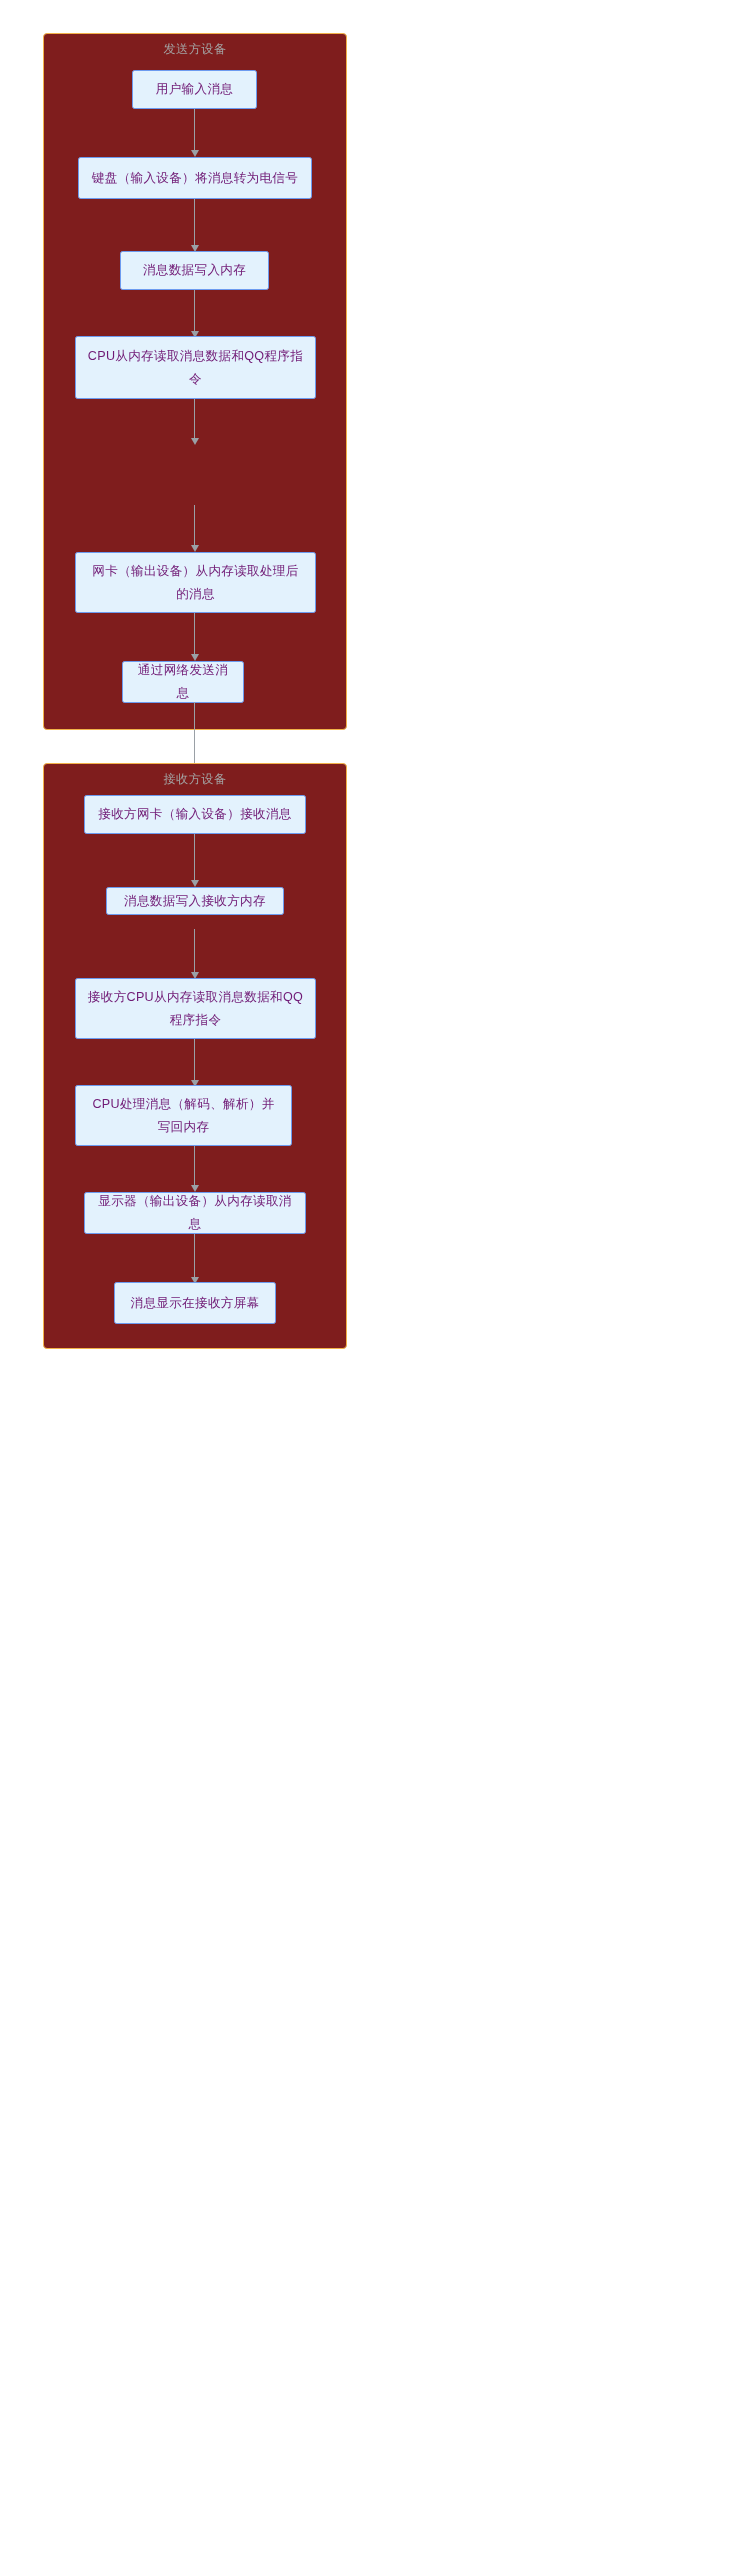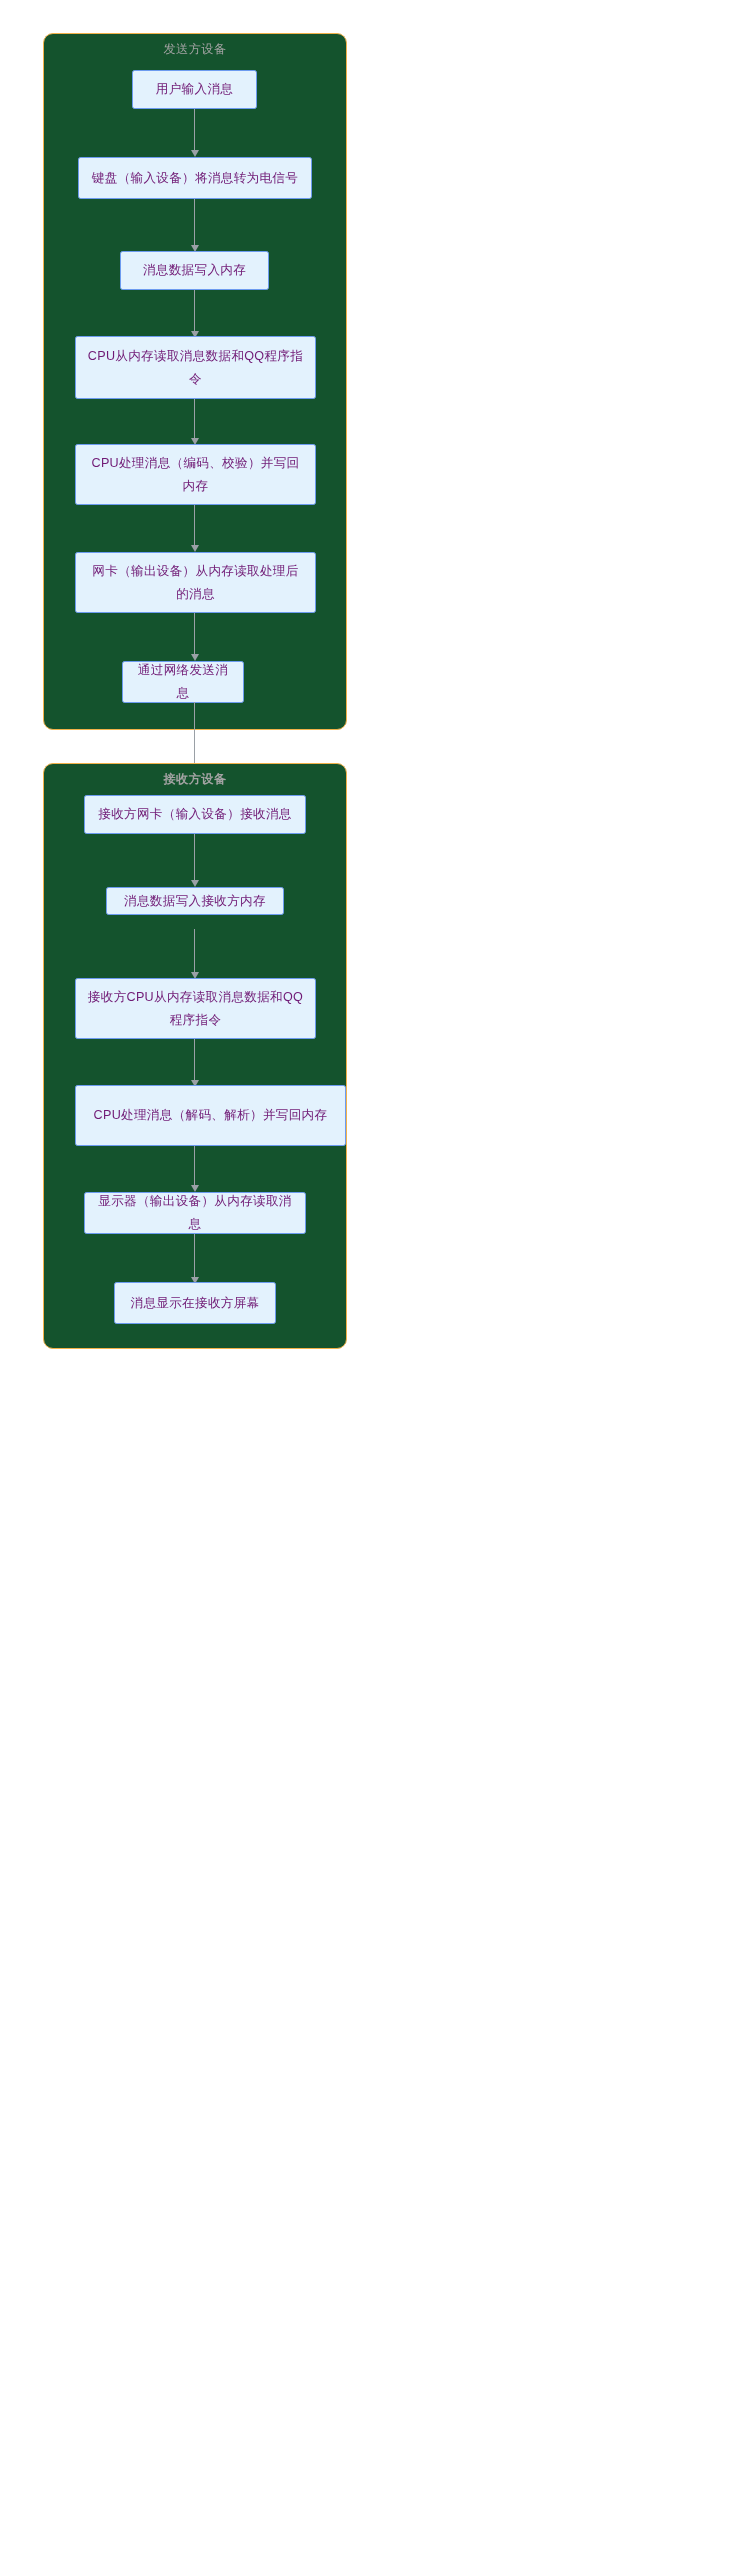--- a/index.html
+++ b/index.html
@@ -17,23 +17,23 @@
 
   .canvas {
     position: relative;
     width: 738px;
     height: 2576px;
   }
 
   
   .subgraph {
     position: absolute;
-    background: #14532d;
+    background: #7f1d1d;
     border: 1.1px solid #f2b24a;
-    border-radius: 10px;
+    border-radius: 4px;
     box-sizing: border-box;
   }
   .subgraph-title {
     position: absolute;
     left: 0;
     right: 0;
     text-align: center;
     color: #a3a3a3;
     font-size: 12.2px;
     line-height: 15.7px;
@@ -104,40 +104,37 @@
   </div>
   <div class="edge" style="left:194px; top:290px; height:44px;"></div>
   <div class="arrowhead" style="left:191px; top:331px;"></div>
 
   <div class="node" style="left:75px; top:336px; width:241px; height:63px;">
     <span>CPU从内存读取消息数据和QQ程序指令</span>
   </div>
   <div class="edge" style="left:194px; top:399px; height:42px;"></div>
   <div class="arrowhead" style="left:191px; top:438px;"></div>
 
-  <div class="node" style="left:75px; top:444px; width:241px; height:61px;">
-    <span>CPU处理消息（编码、校验）并写回内存</span>
-  </div>
   <div class="edge" style="left:194px; top:505px; height:42px;"></div>
   <div class="arrowhead" style="left:191px; top:545px;"></div>
 
   <div class="node" style="left:75px; top:552px; width:241px; height:61px;">
     <span>网卡（输出设备）从内存读取处理后的消息</span>
   </div>
   <div class="edge" style="left:194px; top:613px; height:44px;"></div>
   <div class="arrowhead" style="left:191px; top:654px;"></div>
 
   <div class="node" style="left:122px; top:661px; width:122px; height:42px;">
     <span>通过网络发送消息</span>
   </div>
 
   <div class="edge" style="left:194px; top:702px; height:88px;"></div>
   <div class="arrowhead" style="left:191px; top:788px;"></div>
 
-  <div class="subgraph" style="left:43px; top:763px; width:304px; height:586px;font-weight:bold;">
+  <div class="subgraph" style="left:43px; top:763px; width:304px; height:586px;">
     <div class="subgraph-title" style="top:7.8px;">接收方设备</div>
   </div>
 
   <div class="node" style="left:84px; top:795px; width:222px; height:39px;">
     <span>接收方网卡（输入设备）接收消息</span>
   </div>
   <div class="edge" style="left:194px; top:834px; height:49px;"></div>
   <div class="arrowhead" style="left:191px; top:880px;"></div>
 
   <div class="node" style="left:106px; top:887px; width:178px; height:28px;">
@@ -145,21 +142,21 @@
   </div>
   <div class="edge" style="left:194px; top:929px; height:45px;"></div>
   <div class="arrowhead" style="left:191px; top:972px;"></div>
 
   <div class="node" style="left:75px; top:978px; width:241px; height:61px;">
     <span>接收方CPU从内存读取消息数据和QQ程序指令</span>
   </div>
   <div class="edge" style="left:194px; top:1039px; height:44px;"></div>
   <div class="arrowhead" style="left:191px; top:1080px;"></div>
 
-  <div class="node" style="left:75px; top:1085px; width:271px; height:61px;">
+  <div class="node" style="left:75px; top:1085px; width:217px; height:61px;">
     <span>CPU处理消息（解码、解析）并写回内存</span>
   </div>
   <div class="edge" style="left:194px; top:1146px; height:42px;"></div>
   <div class="arrowhead" style="left:191px; top:1185px;"></div>
 
   <div class="node" style="left:84px; top:1192px; width:222px; height:42px;">
     <span>显示器（输出设备）从内存读取消息</span>
   </div>
   <div class="edge" style="left:194px; top:1234px; height:45px;"></div>
   <div class="arrowhead" style="left:191px; top:1277px;"></div>

